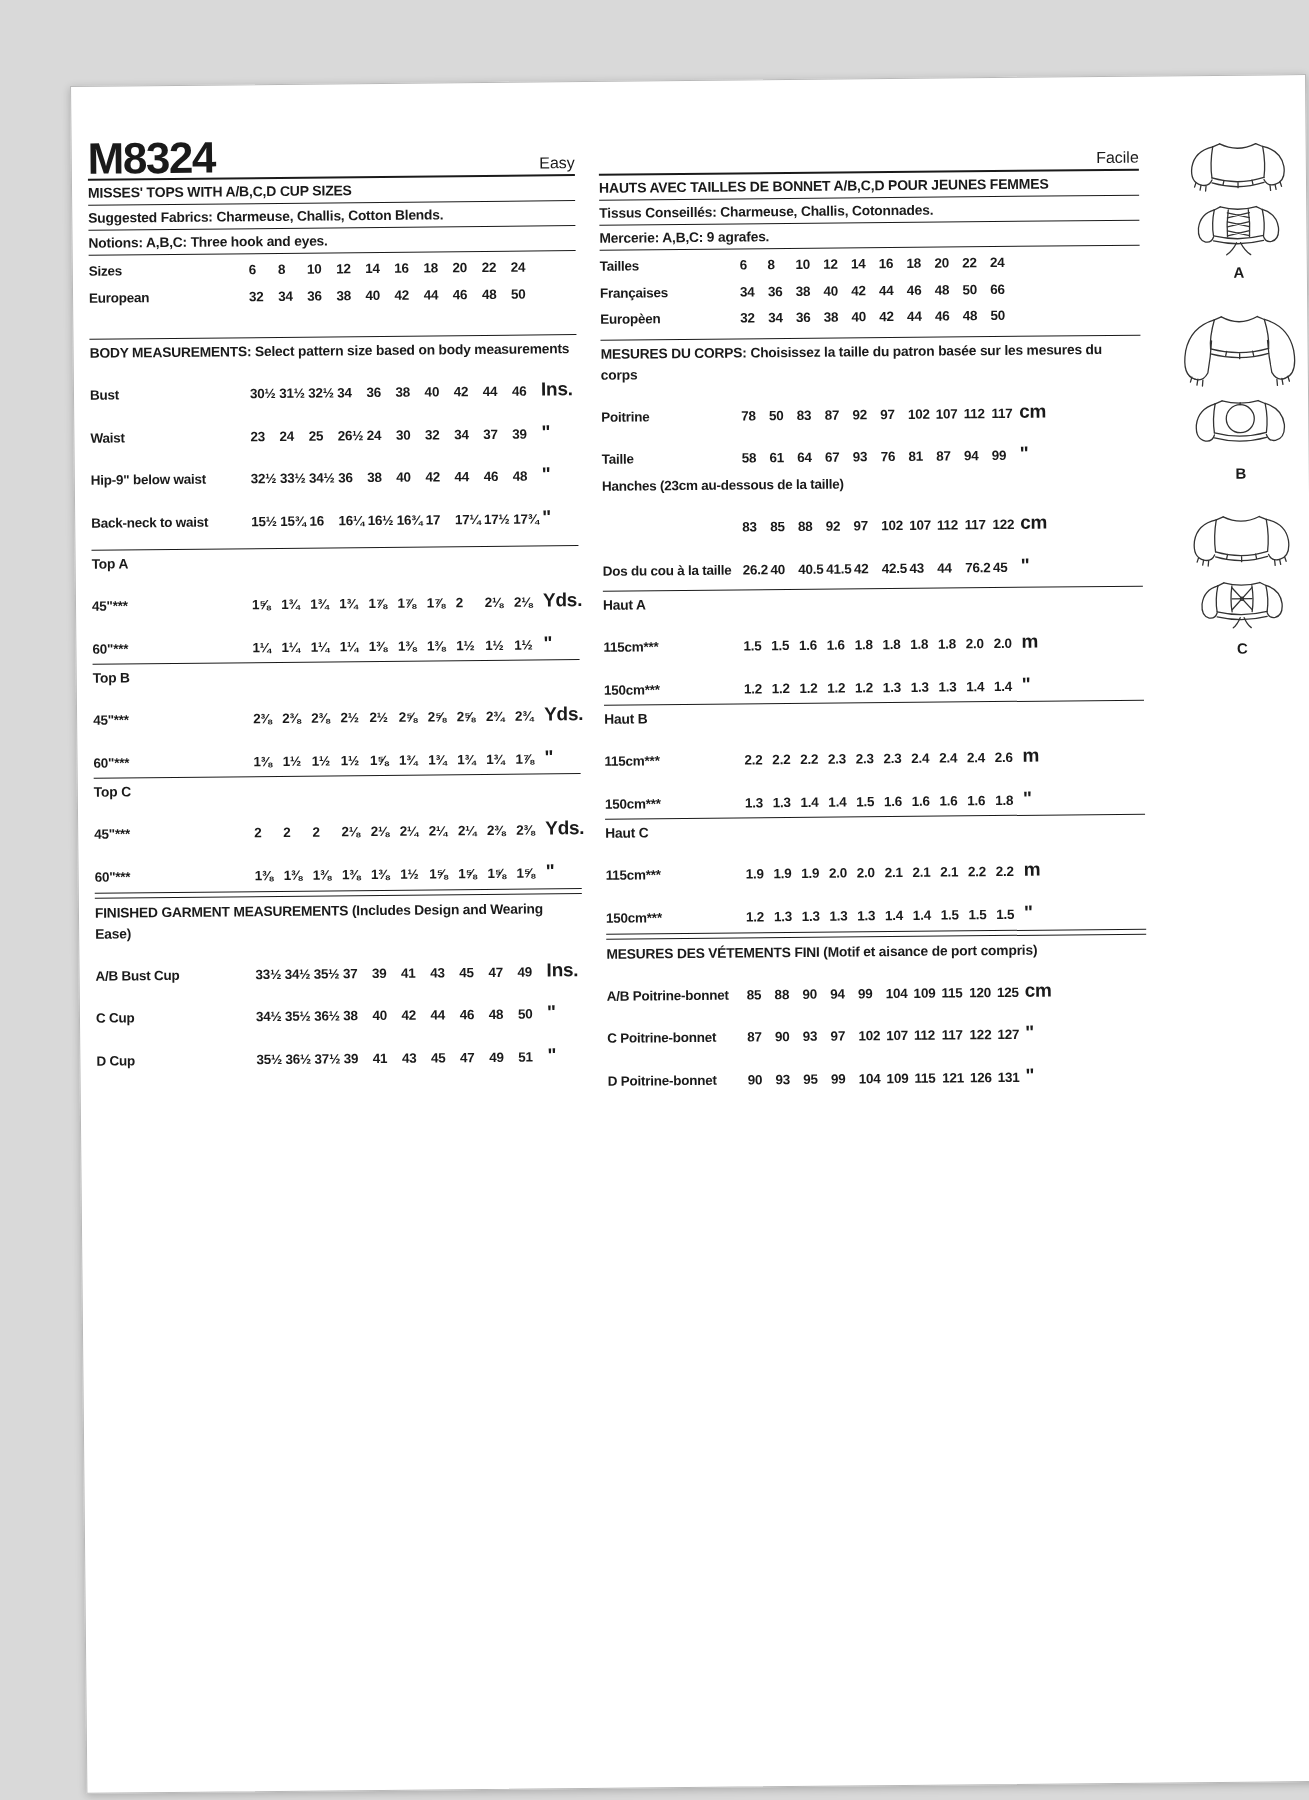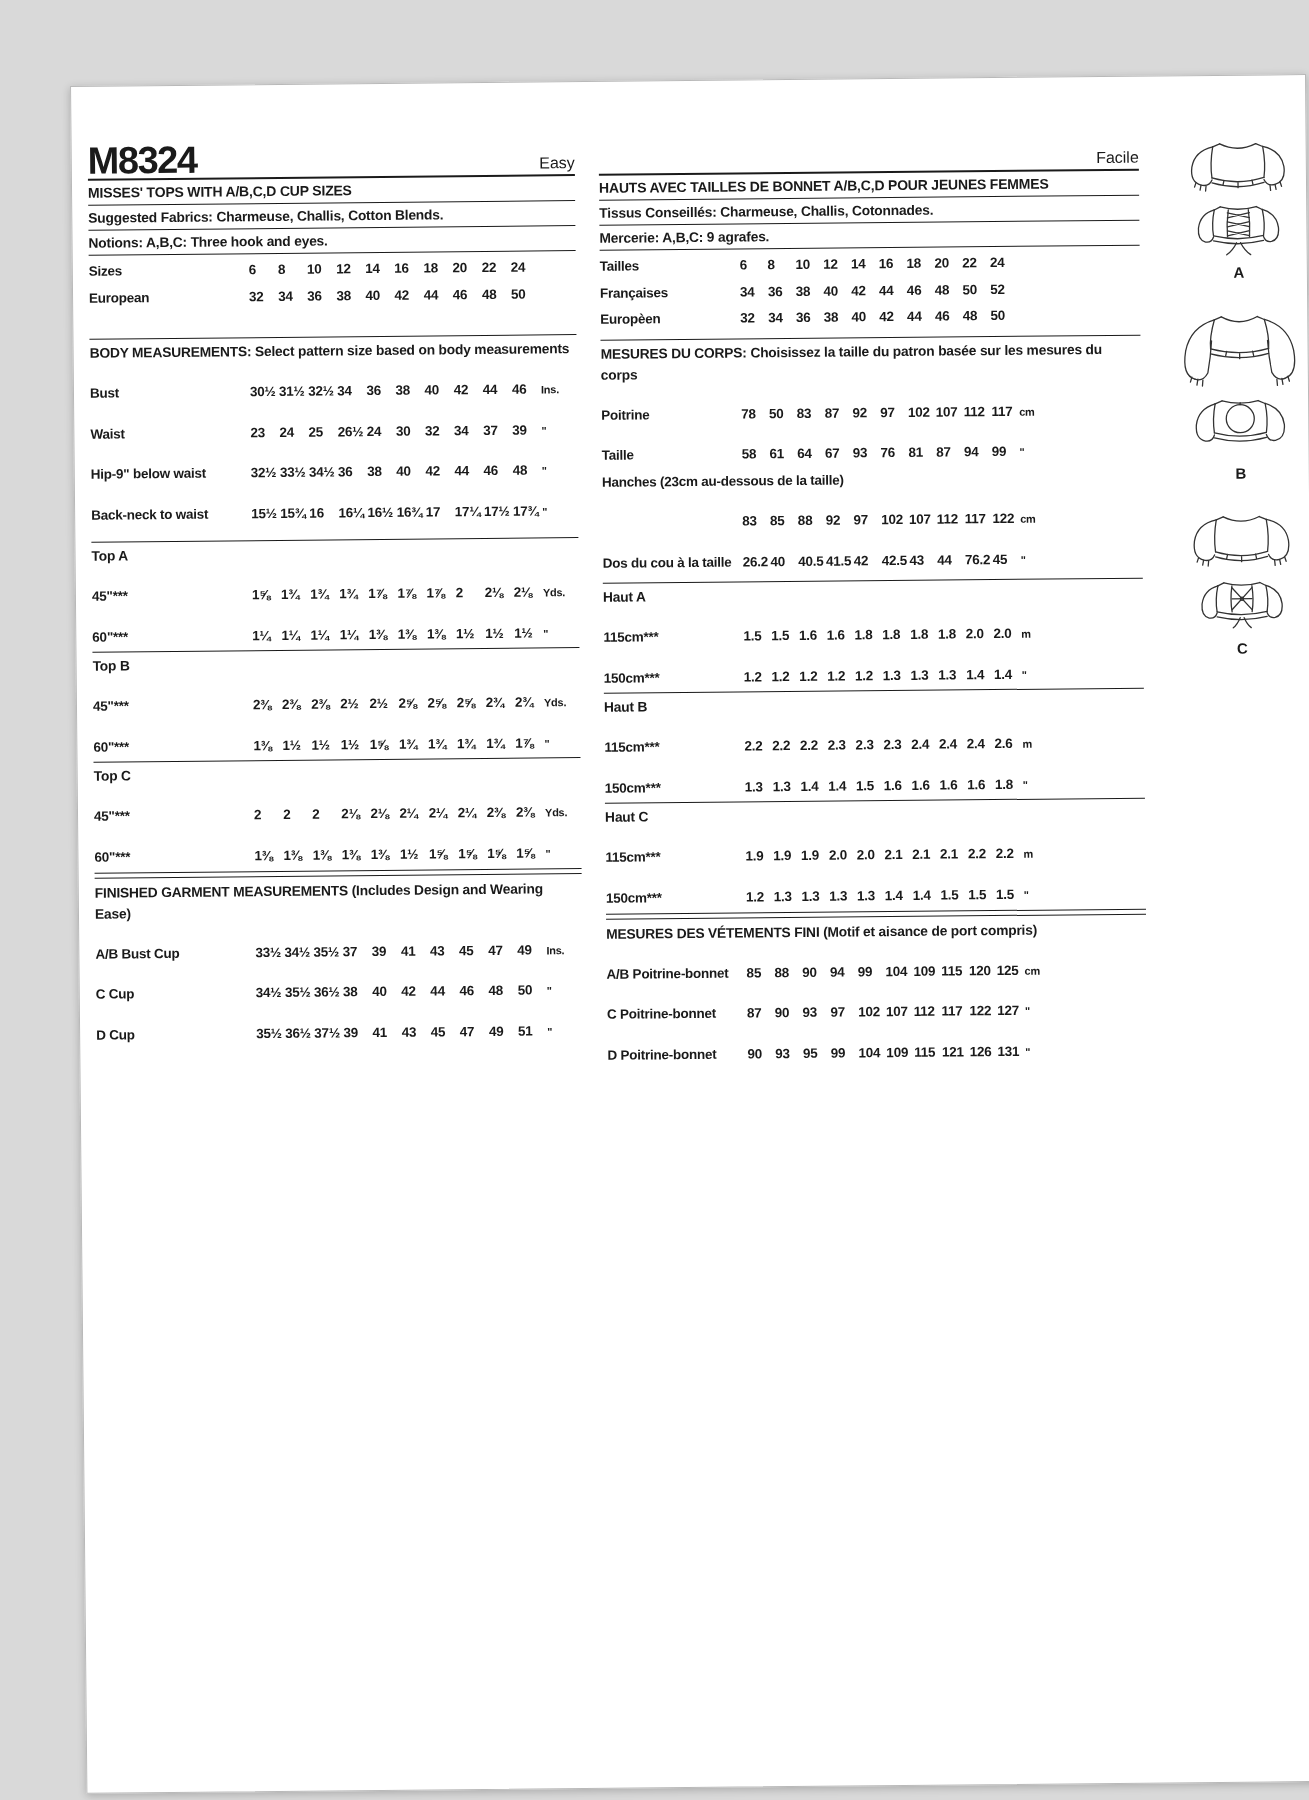--- a/index.html
+++ b/index.html
@@ -17,41 +17,41 @@
   }
   .content{display:flex;padding:46px 12px 0 16px;gap:24px;}
   .col{flex:none;}
   .col-en{width:487px;}
   .col-fr{width:540px;}
   .col-art{flex:1;padding-top:4px;}
 
   
   .hdr{display:flex;justify-content:space-between;align-items:flex-end;
        border-bottom:2px solid #1a1a1a;height:44px;padding-bottom:2px;}
-  .code{font-size:38px;font-weight:800;letter-spacing:-1.5px;line-height:.85;}
+  .code{font-size:44px;font-weight:800;letter-spacing:-1.5px;line-height:.85;}
   .diff{font-size:16px;font-weight:400;}
 
   
   .band,.info{border-bottom:1.6px solid #1a1a1a;padding:3px 0 2px;line-height:19px;}
   .band{font-size:14px;font-weight:800;letter-spacing:-0.2px;}
   .info{font-size:13.8px;font-weight:600;letter-spacing:-0.2px;}
   .info b{font-weight:800;}
 
   
   .shead{font-size:13.8px;font-weight:800;letter-spacing:-0.2px;line-height:21px;padding-top:1px;}
 
   
   .twrap{width:100%;}
   .trow{display:grid;align-items:baseline;line-height:20.5px;
         font-size:13.5px;font-weight:700;letter-spacing:-0.25px;}
   .col-en .trow{grid-template-columns:160px repeat(10,1fr) 36px;}
   .col-fr .trow{grid-template-columns:140px repeat(10,1fr) 34px;padding-right:88px;}
   .tlabel{white-space:nowrap;overflow:visible;}
   .tval{white-space:nowrap;}
-  .tunit{font-size:11px;margin-top:20px;}
+  .tunit{font-size:19px;margin-top:20px;}
 
   
   .rule{border-top:1.9px solid #1a1a1a;margin:4px 0 2px;}
   .dbl{border-top:1.6px solid #1a1a1a;border-bottom:1.6px solid #1a1a1a;height:3.5px;margin:5px 0 3px;}
   .gap-lg{height:26px;}
   .gap-md{height:12px;}
   .gap-sm{height:5px;}
 
   
   .figgroup{display:flex;flex-direction:column;align-items:center;}
@@ -351,21 +351,21 @@
             <span class="tlabel">Françaises</span>
             <span class="tval">34</span>
             <span class="tval">36</span>
             <span class="tval">38</span>
             <span class="tval">40</span>
             <span class="tval">42</span>
             <span class="tval">44</span>
             <span class="tval">46</span>
             <span class="tval">48</span>
             <span class="tval">50</span>
-            <span class="tval">52</span>
+            <span class="tval">66</span>
             <span class="tunit"></span>
           </div>
           <div class="trow">
             <span class="tlabel">Europèen</span>
             <span class="tval">32</span>
             <span class="tval">34</span>
             <span class="tval">36</span>
             <span class="tval">38</span>
             <span class="tval">40</span>
             <span class="tval">42</span>

